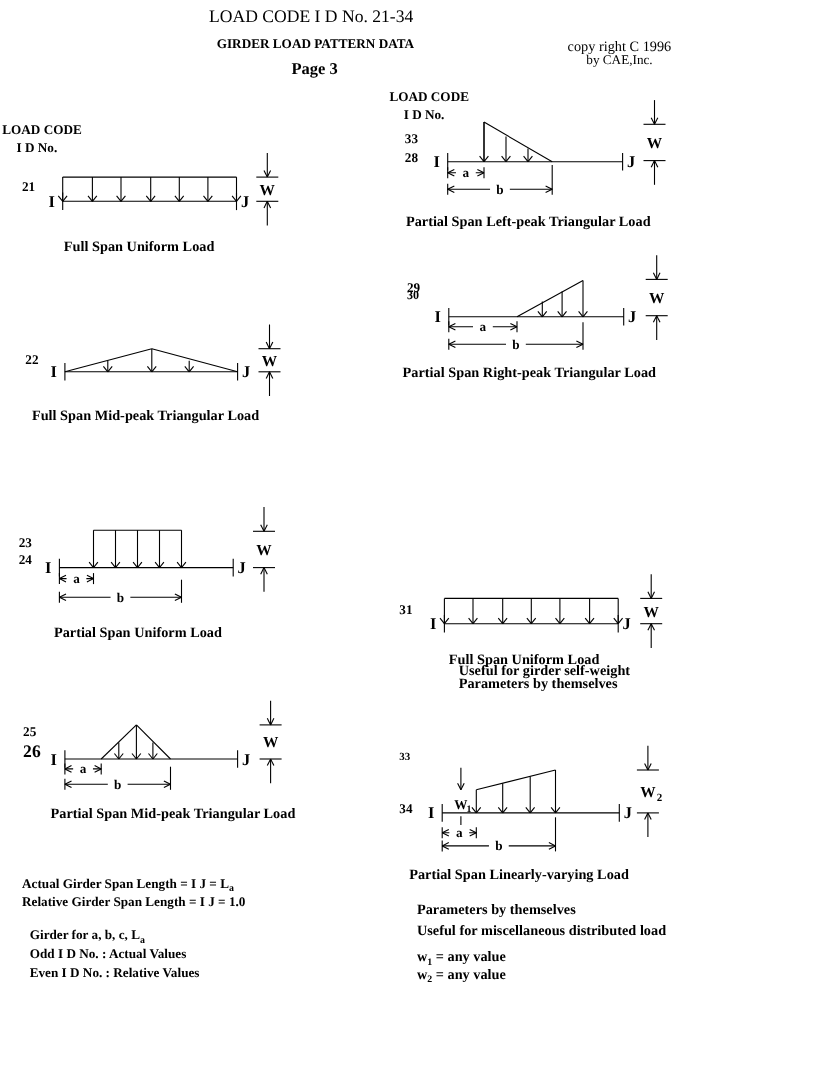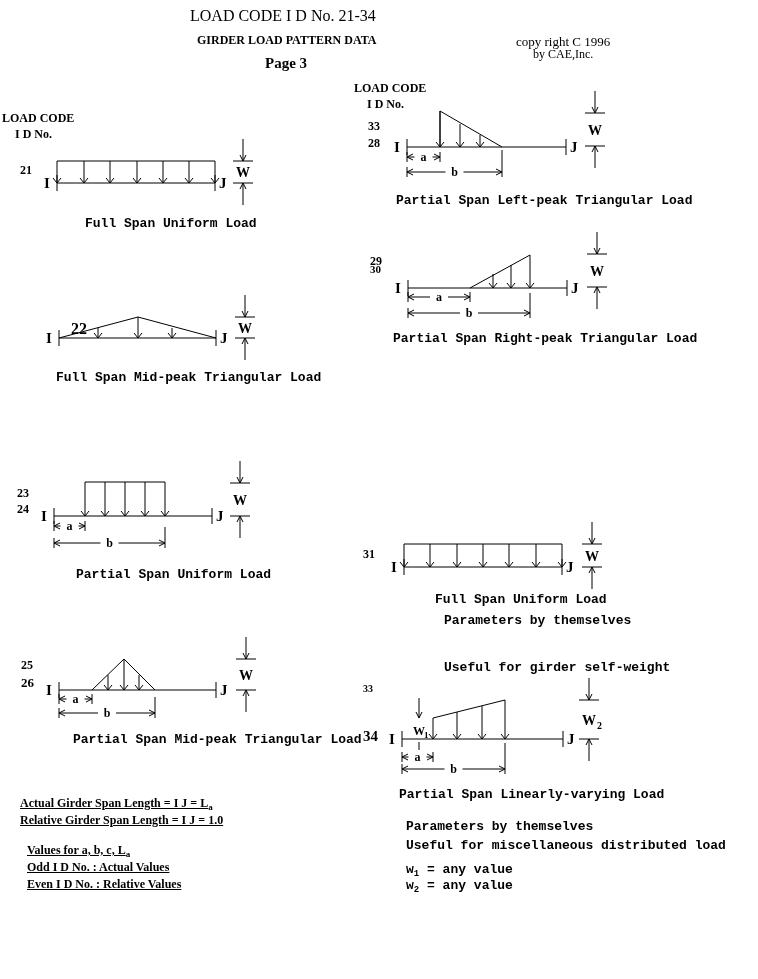--- a/index.html
+++ b/index.html
@@ -2,70 +2,70 @@
 <html><head>
 <meta charset="utf-8">
 <style>
   html, body { margin:0; padding:0; background:#ffffff; }
   body { width:758px; height:979px; position:relative; overflow:hidden; color:#000; }
   .serif { font-family:"Liberation Serif","DejaVu Serif",serif; }
   .abs { position:absolute; white-space:nowrap; }
   .b { font-weight:bold;text-align:right; }
   svg { position:absolute; left:0; top:0; }
   svg text { font-family:"Liberation Serif","DejaVu Serif",serif; font-weight:bold; }
-  .cap { font-family:Liberation Mono, monospace; font-weight:bold; font-size:13px;margin-left:27px; }
-  .note { font-family:"Liberation Serif","DejaVu Serif",serif; font-weight:bold; font-size:12px;text-decoration:underline; }
+  .cap { font-family:Liberation Serif, serif; font-weight:bold; font-size:13px; }
+  .note { font-family:"Liberation Serif","DejaVu Serif",serif; font-weight:bold; font-size:12px; }
   sub { font-size:9px; vertical-align:-3px; }
 </style>
 </head>
 <body>
 
 <div class="abs serif" style="left:190px;top:7px;font-size:16px;">LOAD CODE  I  D   No. 21-34</div>
 <div class="abs serif b" style="left:197px;top:33px;font-size:12px;">GIRDER  LOAD  PATTERN  DATA</div>
 <div class="abs serif b" style="left:265px;top:55px;font-size:15px;">Page  3</div>
 <div class="abs serif" style="left:516px;top:34px;font-size:13px;">copy right  C  1996</div>
 <div class="abs serif" style="left:533px;top:47px;font-size:12px;">by CAE,Inc.</div>
 
 <div class="abs serif b" style="left:2px;top:111px;font-size:12px;">LOAD CODE</div>
 <div class="abs serif b" style="left:15px;top:127px;font-size:12px;">I  D  No.</div>
 <div class="abs serif b" style="left:354px;top:81px;font-size:12px;">LOAD CODE</div>
 <div class="abs serif b" style="left:367px;top:97px;font-size:12px;">I  D  No.</div>
 
 <div class="abs serif b" style="left:20px;top:163px;font-size:12px;">21</div>
-<div class="abs serif b" style="left:23px;top:320px;font-size:16px;margin-left:48px;">22</div>
+<div class="abs serif b" style="left:23px;top:320px;font-size:12px;">22</div>
 <div class="abs serif b" style="left:17px;top:486px;font-size:12px;">23</div>
 <div class="abs serif b" style="left:17px;top:502px;font-size:12px;">24</div>
 <div class="abs serif b" style="left:21px;top:658px;font-size:12px;">25</div>
-<div class="abs serif b" style="left:21px;top:675px;font-size:13px;">26</div>
+<div class="abs serif b" style="left:21px;top:675px;font-size:16px;">26</div>
 <div class="abs serif b" style="left:368px;top:119px;font-size:12px;">33</div>
 <div class="abs serif b" style="left:368px;top:136px;font-size:12px;">28</div>
 <div class="abs serif b" style="left:370px;top:254px;font-size:12px;">29</div>
 <div class="abs serif b" style="left:370px;top:263px;font-size:11px;">30</div>
 <div class="abs serif b" style="left:363px;top:547px;font-size:12px;">31</div>
 <div class="abs serif b" style="left:363px;top:683px;font-size:10px;">33</div>
-<div class="abs serif b" style="left:363px;top:728px;font-size:15px;">34</div>
+<div class="abs serif b" style="left:363px;top:728px;font-size:12px;">34</div>
 
 <div class="abs cap" style="left:58px;top:216px;">Full Span Uniform Load</div>
 <div class="abs cap" style="left:29px;top:370px;">Full Span Mid-peak Triangular Load</div>
 <div class="abs cap" style="left:49px;top:567px;">Partial Span Uniform Load</div>
 <div class="abs cap" style="left:18px;top:732px;padding-left:28px;">Partial Span Mid-peak Triangular Load</div>
 <div class="abs cap" style="left:369px;top:193px;">Partial Span Left-peak Triangular Load</div>
 <div class="abs cap" style="left:366px;top:331px;">Partial Span Right-peak Triangular Load</div>
 <div class="abs cap" style="left:408px;top:592px;">Full Span Uniform Load</div>
 <div class="abs cap" style="left:417px;top:613px;">Parameters by themselves</div>
-<div class="abs cap" style="left:417px;top:660px;">Useful for girder self-weight</div>
+<div class="abs cap" style="left:417px;top:602px;">Useful for girder self-weight</div>
 <div class="abs cap" style="left:372px;top:787px;">Partial Span Linearly-varying Load</div>
 <div class="abs cap" style="left:379px;top:819px;">Parameters by themselves</div>
 <div class="abs cap" style="left:379px;top:838px;">Useful for miscellaneous distributed load</div>
 <div class="abs cap" style="left:379px;top:862px;"><span>w</span><sub>1</sub><span> =  any  value</span></div>
 <div class="abs cap" style="left:379px;top:878px;"><span>w</span><sub>2</sub><span> =  any  value</span></div>
 
 <div class="abs note" style="left:20px;top:796px;"><span>Actual Girder Span Length    = I J =  L</span><sub>a</sub></div>
 <div class="abs note" style="left:20px;top:813px;">Relative Girder Span Length = I J = 1.0</div>
-<div class="abs note" style="left:27px;top:843px;"><span>Values for a, b,  c,  L</span><sub>a</sub></div>
+<div class="abs note" style="left:27px;top:843px;"><span>Girder for a, b,  c,  L</span><sub>a</sub></div>
 <div class="abs note" style="left:27px;top:860px;">Odd  I D  No. :  Actual Values</div>
 <div class="abs note" style="left:27px;top:877px;">Even  I D No. :  Relative Values</div>
 
 <svg id="diagrams" width="758" height="979" stroke="#000" fill="none" stroke-width="1">
     <line x1="57" y1="183" x2="215" y2="183"></line>
     <line x1="57" y1="175" x2="57" y2="191"></line>
     <line x1="215" y1="175" x2="215" y2="191"></line>
     <text x="44" y="188" font-size="15" fill="#000" stroke="none" text-anchor="start">I</text>
     <text x="219" y="188" font-size="15" fill="#000" stroke="none" text-anchor="start">J</text>
     <line x1="57" y1="161" x2="215" y2="161"></line>

